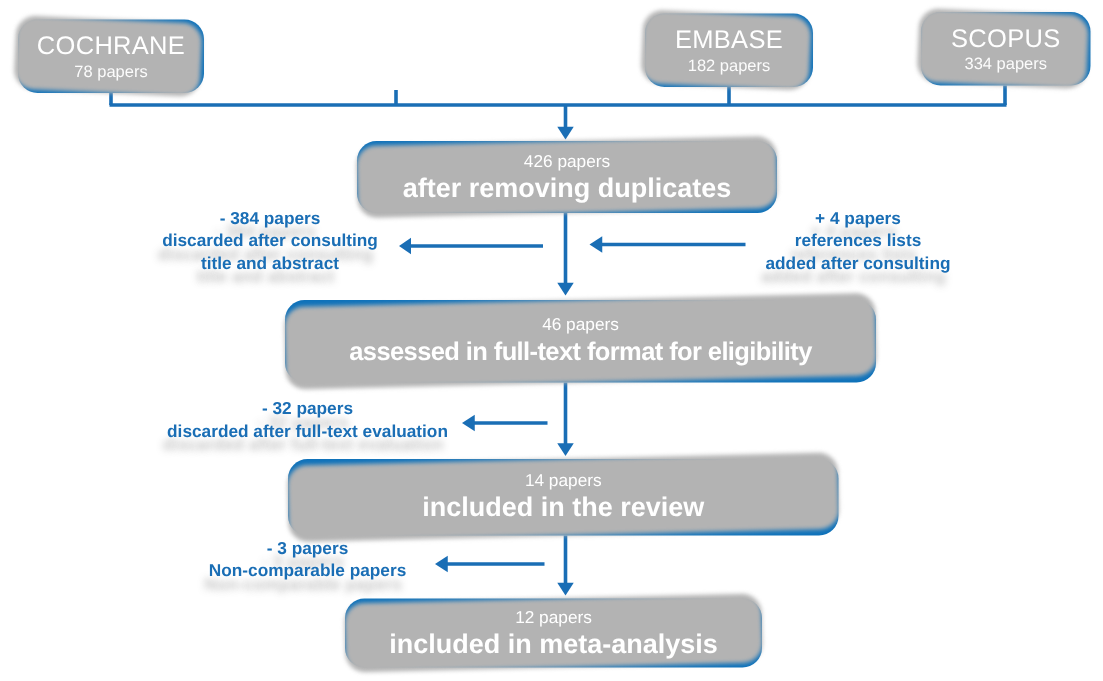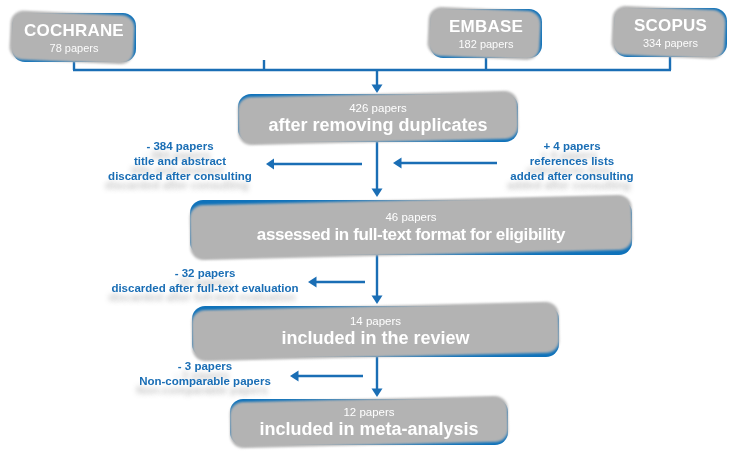--- a/index.html
+++ b/index.html
@@ -13,21 +13,21 @@
     position:absolute;display:flex;flex-direction:column;align-items:center;justify-content:center;
     background:#0f72ba;color:#ffffff;border-radius:13px;text-align:center;z-index:1;
   }
   .box::before{
     content:"";position:absolute;inset:0;border-radius:inherit;background:#b3b3b3;
     z-index:-1;filter:blur(1.3px);
   }
   .tilt-cw::before{transform:rotate(2.6deg) translateX(-2px);}
   .tilt-ccw::before{transform:rotate(-1.4deg);}
 
-  .src-name{font-weight:bold;font-size:17px;letter-spacing:0.2px;line-height:20px;}
+  .src-name{font-weight:normal;font-size:17px;letter-spacing:0.2px;line-height:20px;}
   .src-count{font-size:11px;font-weight:normal;opacity:.96;line-height:14px;}
 
   .stage-count{font-size:11.5px;font-weight:normal;line-height:14px;}
   .stage-label{font-weight:bold;line-height:21px;}
   .lbl-18{font-size:18px;}
   .lbl-17{font-size:17px;letter-spacing:-0.4px;}
 
   .note{
     position:absolute;color:#1a6eb5;font-weight:bold;font-size:11.5px;line-height:15px;
     text-align:center;text-shadow:-3px 9px 5px rgba(125,125,125,0.45);
@@ -76,37 +76,37 @@
   </div>
   <div class="box tilt-cw" style="left:614px;top:8px;width:113px;height:49px;">
     <div class="src-name">SCOPUS</div>
     <div class="src-count">334 papers</div>
   </div>
 
   <div class="box tilt-ccw" style="left:238px;top:94px;width:280px;height:48px;">
     <div class="stage-count">426 papers</div>
     <div class="stage-label lbl-18">after removing duplicates</div>
   </div>
-  <div class="box tilt-ccw" style="left:190px;top:200px;width:442px;height:55px;">
+  <div class="box tilt-ccw" style="left:190px;top:200px;width:394px;height:55px;">
     <div class="stage-count">46 papers</div>
     <div class="stage-label lbl-17">assessed in full-text format for eligibility</div>
   </div>
   <div class="box tilt-ccw" style="left:192px;top:306px;width:367px;height:51px;">
     <div class="stage-count">14 papers</div>
     <div class="stage-label lbl-18">included in the review</div>
   </div>
   <div class="box tilt-ccw" style="left:230px;top:399px;width:278px;height:46px;">
     <div class="stage-count">12 papers</div>
     <div class="stage-label lbl-18">included in meta-analysis</div>
   </div>
 
   <div class="note" style="left:90px;top:139px;width:180px;">
     <div>- 384 papers</div>
+    <div>discarded after consulting</div>
     <div>title and abstract</div>
-    <div>discarded after consulting</div>
   </div>
   <div class="note" style="left:482px;top:139px;width:180px;">
     <div>+ 4 papers</div>
     <div>references lists</div>
     <div>added after consulting</div>
   </div>
   <div class="note" style="left:90px;top:266px;width:230px;">
     <div>- 32 papers</div>
     <div>discarded after full-text evaluation</div>
   </div>

